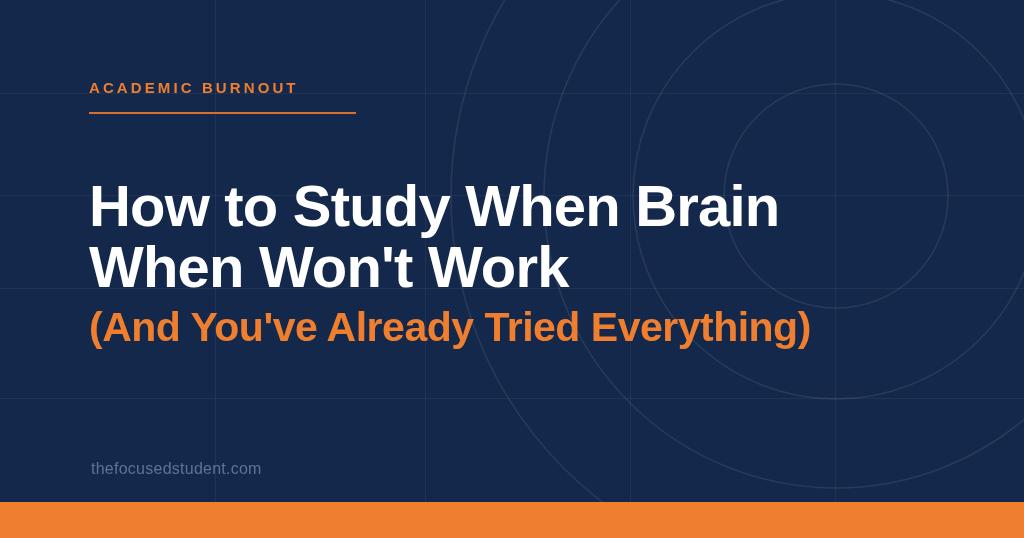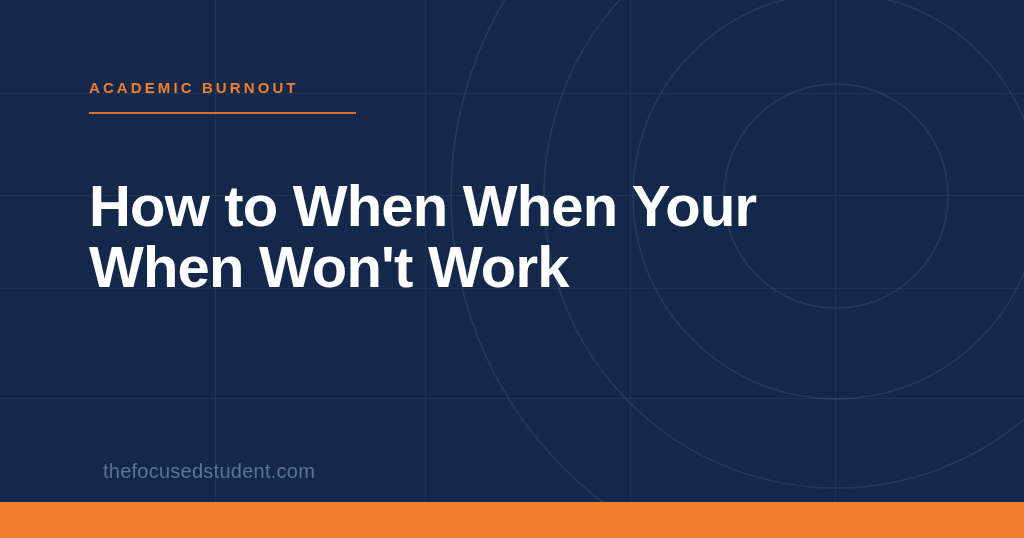--- a/index.html
+++ b/index.html
@@ -86,24 +86,24 @@
     color: #ef7f2f;
     font-size: 41px;
     font-weight: bold;
     line-height: 1.1;
     letter-spacing: -0.5px;
     white-space: nowrap;
   }
 
   .site-url {
     position: absolute;
-    left: 103px;
+    left: 91px;
     top: 461px;
     color: #5d7397;
-    font-size: 20px;
+    font-size: 16px;
     font-weight: normal;
     letter-spacing: 0.25px;
     line-height: 1;
   }
 
   .bottom-bar {
     position: absolute;
     left: 0;
     bottom: 0;
     width: 1024px;
@@ -141,22 +141,23 @@
   </div>
 
   <div class="content">
 
     <div class="eyebrow-block">
       <div class="eyebrow">ACADEMIC BURNOUT</div>
       <div class="eyebrow-rule"></div>
     </div>
 
     <h1 class="headline">
-      <span class="line">How to When When Your</span>
+      <span class="line">How to Study When Brain</span>
       <span class="line">When Won't Work</span>
     </h1>
 
+    <p class="subhead">(And You've Already Tried Everything)</p>
 
     <div class="site-url">thefocusedstudent.com</div>
   </div>
 
   <div class="bottom-bar"></div>
 </div>
 
 </body></html>

